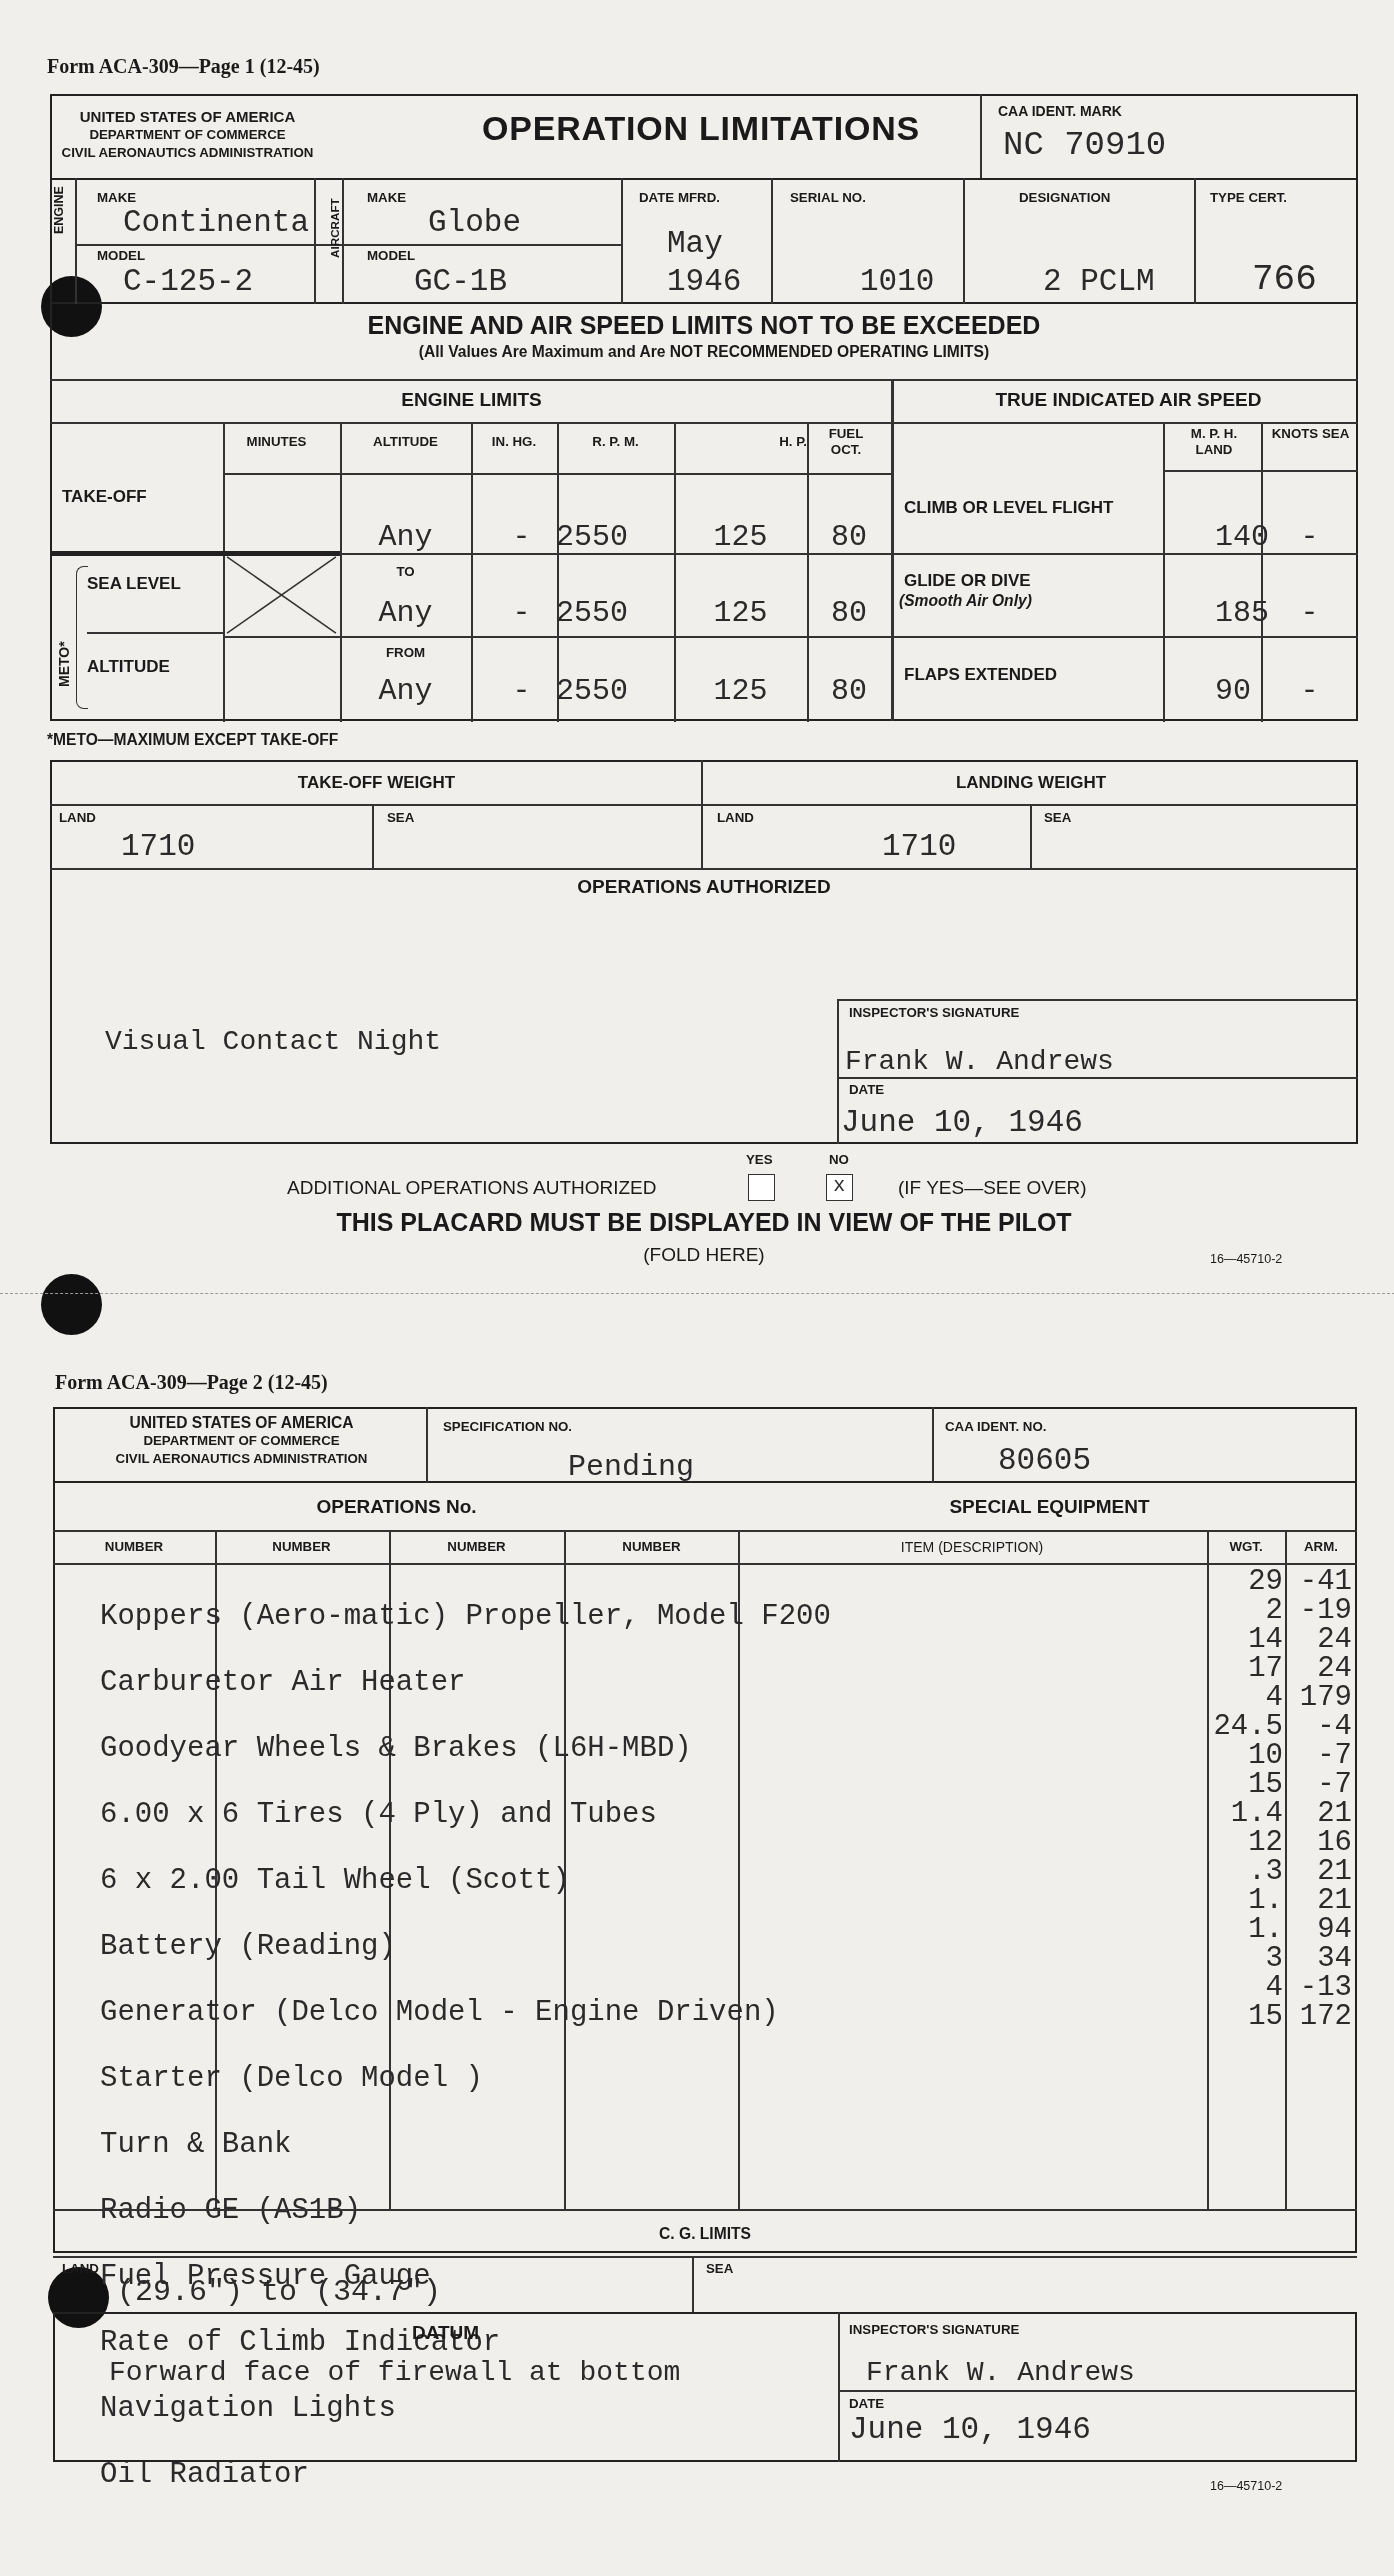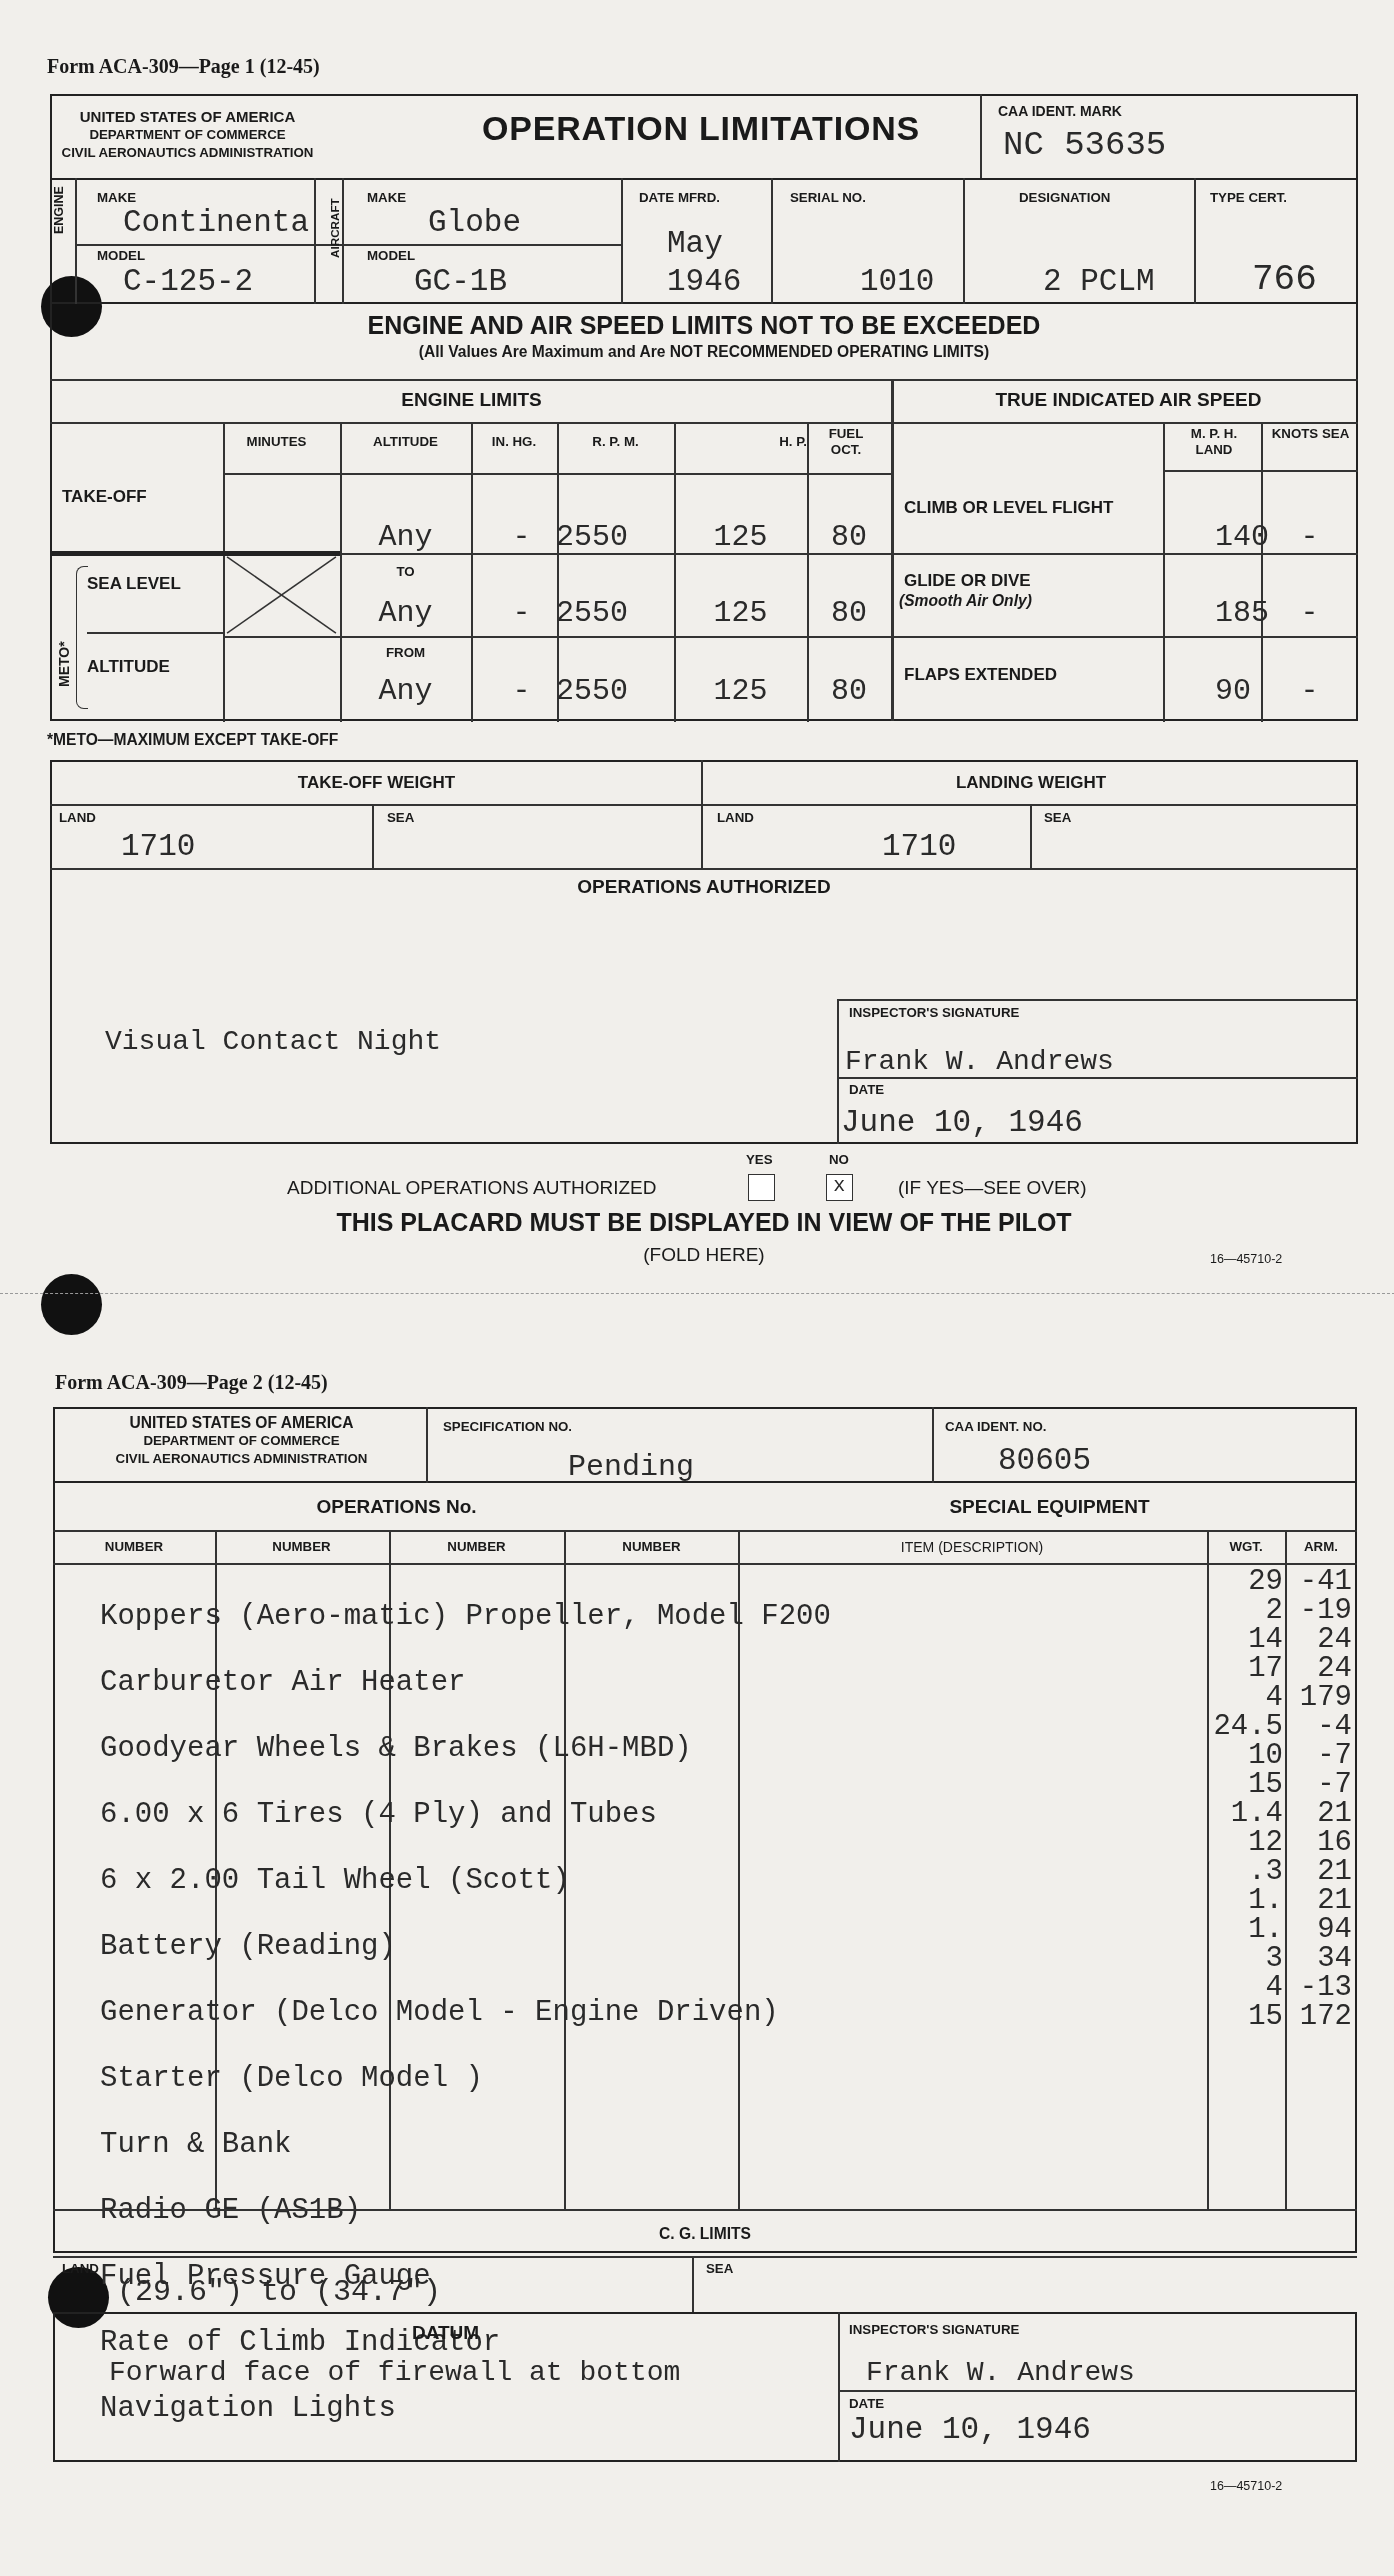--- a/index.html
+++ b/index.html
@@ -27,21 +27,21 @@
 
 <div class="bx" style="left:50px;top:94px;width:1308px;height:86px;"></div>
 <div class="abs center" style="left:55px;top:108px;width:265px;line-height:18px;">
   <div class="sm" style="font-size:15px;">UNITED STATES OF AMERICA</div>
   <div class="sm" style="text-transform:uppercase;">Department of Commerce</div>
   <div class="sm" style="text-transform:uppercase;">Civil Aeronautics Administration</div>
 </div>
 <div class="abs" style="left:482px;top:109px;font-size:34px;font-weight:bold;letter-spacing:0.8px;">OPERATION LIMITATIONS</div>
 <div class="vl" style="left:980px;top:94px;height:86px;"></div>
 <div class="lbl" style="left:998px;top:103px;font-size:14px;">CAA IDENT. MARK</div>
-<div class="abs tw" style="left:1003px;top:126px;font-size:34px;">NC 53635</div>
+<div class="abs tw" style="left:1003px;top:126px;font-size:34px;">NC 70910</div>
 
 <div class="bx" style="left:50px;top:178px;width:1308px;height:126px;"></div>
 <div class="abs" style="left:52px;top:234px;font-size:12.5px;font-weight:bold;transform:rotate(-90deg);transform-origin:left top;">ENGINE</div>
 <div class="vl" style="left:75px;top:178px;height:126px;"></div>
 <div class="lbl sm" style="left:97px;top:190px;">MAKE</div>
 <div class="abs tw" style="left:123px;top:205px;font-size:31px;">Continenta</div>
 <div class="hl" style="left:75px;top:244px;width:546px;"></div>
 <div class="lbl sm" style="left:97px;top:248px;">MODEL</div>
 <div class="abs tw" style="left:123px;top:264px;font-size:31px;">C-125-2</div>
 <div class="vl" style="left:314px;top:178px;height:126px;"></div>
@@ -217,20 +217,21 @@
 <div>6.00 x 6 Tires (4 Ply) and Tubes</div>
 <div>6 x 2.00 Tail Wheel (Scott)</div>
 <div>Battery (Reading)</div>
 <div>Generator (Delco Model - Engine Driven)</div>
 <div>Starter (Delco Model )</div>
 <div>Turn &amp; Bank</div>
 <div>Radio GE (AS1B)</div>
 <div>Fuel Pressure Gauge</div>
 <div>Rate of Climb Indicator</div>
 <div>Navigation Lights</div>
+<div>Oil Radiator</div>
 
 
 
 
 
 </div>
 <div class="abs tw" style="left:1208px;top:1567px;width:75px;text-align:right;font-size:29px;line-height:29px;">
 <div>29</div>
 <div>2</div>
 <div>14</div>

